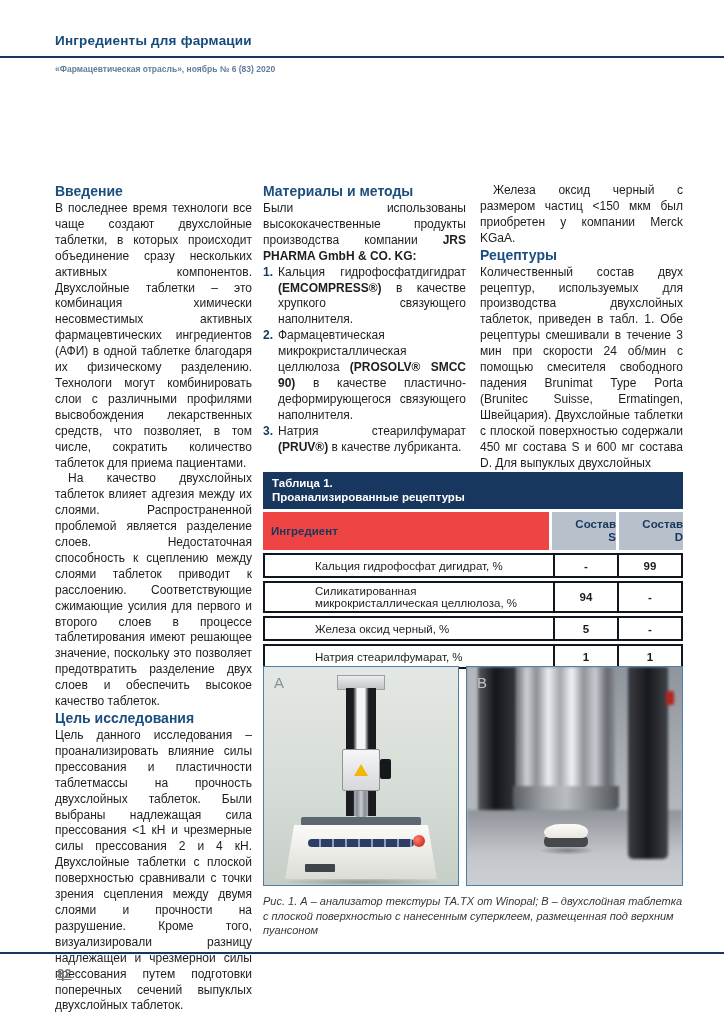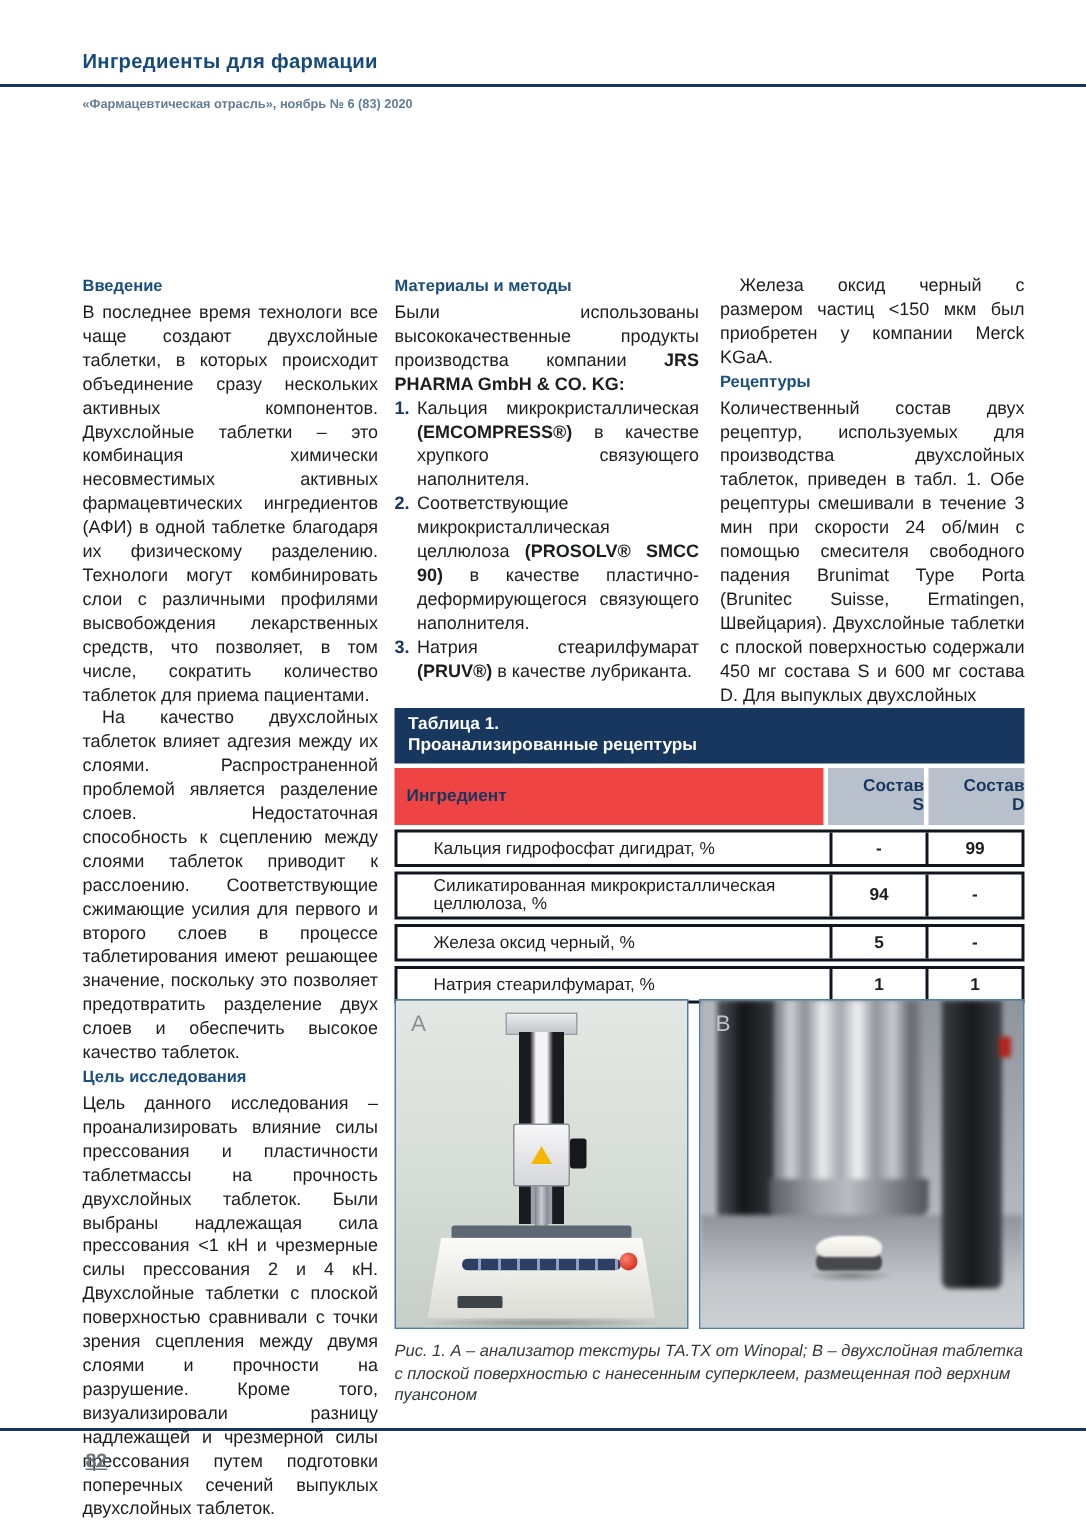--- a/index.html
+++ b/index.html
@@ -14,37 +14,37 @@
   .title{position:absolute;top:92px;left:55px;width:630px;font-size:26px;font-weight:bold;
          line-height:30px;letter-spacing:-.6px;}
   .t-dark{color:#17375e;} .t-gray{color:#8d9399;}
   
   .content{position:absolute;top:183px;left:55px;width:628px;height:762px;display:flex;}
   .col-left{width:197px;margin-right:11px;}
   .right{position:relative;flex:1;}
   .text-cols{display:flex;}
   .text-cols .c{width:203px;} .text-cols .c + .c{margin-left:14px;}
   .body-text{font-size:12px;line-height:15.9px;text-align:justify;}
-  h3.sec{margin:0 0 2px 0;font-size:11px;font-weight:bold;color:#1b4e7e;line-height:16px;}
+  h3.sec{margin:0 0 2px 0;font-size:14px;font-weight:bold;color:#1b4e7e;line-height:16px;}
   p{margin:0;} p.indent{text-indent:13px;}
   .sp{margin-top:10px;}
   b{font-weight:bold;}
   
   .mitem{display:flex;}
   .mitem .num{flex:none;width:15px;font-weight:bold;color:#17375e;}
   .mitem .it{flex:1;text-align:justify;}
   
   .tbl{position:absolute;top:289px;left:0;width:420px;font-size:11.5px;}
   .tbl-title{background:#17375e;color:#fff;font-weight:bold;line-height:14px;padding:4px 9px 5px;}
   .tbl-head{display:flex;gap:3px;margin-top:3px;color:#17375e;font-weight:bold;}
   .tbl-head .hname{flex:1;background:#ef4444;display:flex;align-items:center;padding:0 8px;height:38px;}
   .tbl-head .hval{width:64px;background:#b7c0cb;display:flex;flex-direction:column;align-items:flex-end;
                   justify-content:center;line-height:13px;height:38px;}
   .tbl-row{display:flex;margin-top:3px;border:2px solid #10161f;background:#fff;min-height:21px;}
-  .tbl-row .rname{flex:1;padding:2px 24px;display:flex;align-items:center;}
+  .tbl-row .rname{flex:1;padding:2px 24px;display:flex;align-items:center;margin-left:26px;}
   .tbl-row .rval{width:62px;border-left:2px solid #10161f;display:flex;align-items:center;
                  justify-content:center;font-weight:bold;}
   
   .fig{position:absolute;top:483px;left:0;width:420px;}
   .panels{display:flex;gap:7px;}
   .panel{position:relative;height:218px;border:1px solid #4d7fa8;overflow:hidden;}
   .pA{width:194px;background:linear-gradient(180deg,#e4e8e4 0%,#d6dcd6 55%,#c7cdc7 100%);}
   .pB{flex:1;background:linear-gradient(180deg,#8f959d,#b7bac0 70%,#c6c9cd);}
   .plabel{position:absolute;top:7px;left:10px;font-size:15px;z-index:5;}
   .pA .plabel{color:#8a9096;} .pB .plabel{color:#c0c4c9;}
@@ -126,25 +126,25 @@
     </div>
 
     <div class="right">
 
       <div class="text-cols body-text">
         <div class="c">
           <h3 class="sec">Материалы и методы</h3>
           <p><span>Были использованы высококачественные продукты производства компании </span><b>JRS PHARMA GmbH &amp; CO. KG:</b></p>
           <div class="mitem">
             <span class="num">1.</span>
-            <span class="it"><span>Кальция микрокристаллическая </span><b>(EMCOMPRESS®)</b><span> в качестве хрупкого связующего наполнителя.</span></span>
+            <span class="it"><span>Кальция гидрофосфатдигидрат </span><b>(EMCOMPRESS®)</b><span> в качестве хрупкого связующего наполнителя.</span></span>
           </div>
           <div class="mitem">
             <span class="num">2.</span>
-            <span class="it"><span>Соответствующие микрокристаллическая целлюлоза </span><b>(PROSOLV® SMCC 90)</b><span> в качестве пластично-деформирующегося связующего наполнителя.</span></span>
+            <span class="it"><span>Фармацевтическая микрокристаллическая целлюлоза </span><b>(PROSOLV® SMCC 90)</b><span> в качестве пластично-деформирующегося связующего наполнителя.</span></span>
           </div>
           <div class="mitem">
             <span class="num">3.</span>
             <span class="it"><span>Натрия стеарилфумарат </span><b>(PRUV®)</b><span> в качестве лубриканта.</span></span>
           </div>
         </div>
         <div class="c">
           <p class="indent">Железа оксид черный с размером частиц &lt;150 мкм был приобретен у компании Merck KGaA.</p>
           <h3 class="sec sp">Рецептуры</h3>
           <p>Количественный состав двух рецептур, используемых для производства двухслойных таблеток, приведен в табл. 1. Обе рецептуры смешивали в течение 3 мин при скорости 24 об/мин с помощью смесителя свободного падения Brunimat Type Porta (Brunitec Suisse, Ermatingen, Швейцария). Двухслойные таблетки с плоской поверхностью содержали 450 мг состава S и 600 мг состава D. Для выпуклых двухслойных</p>

